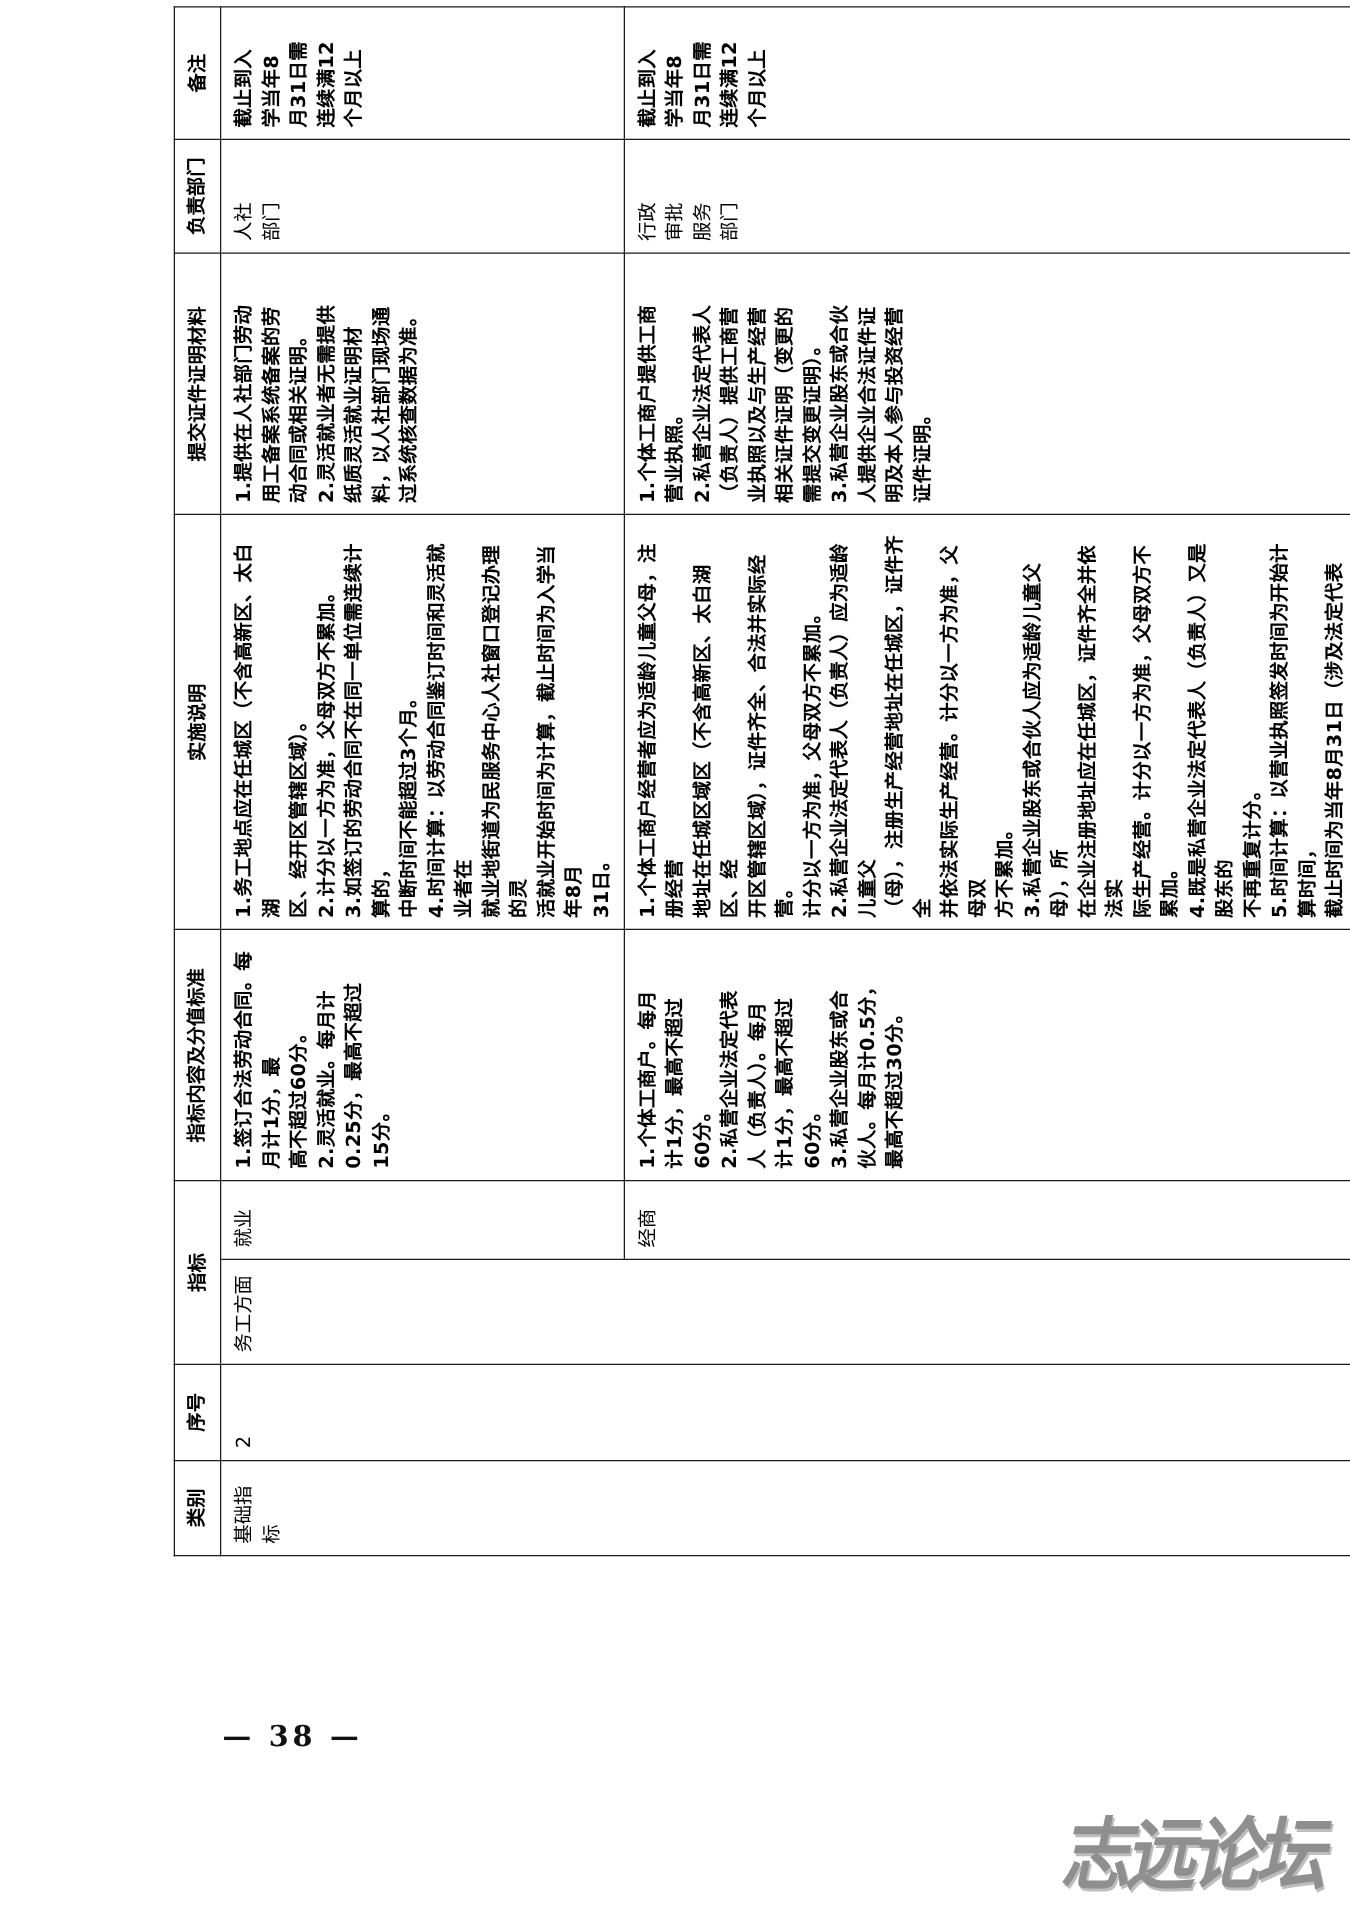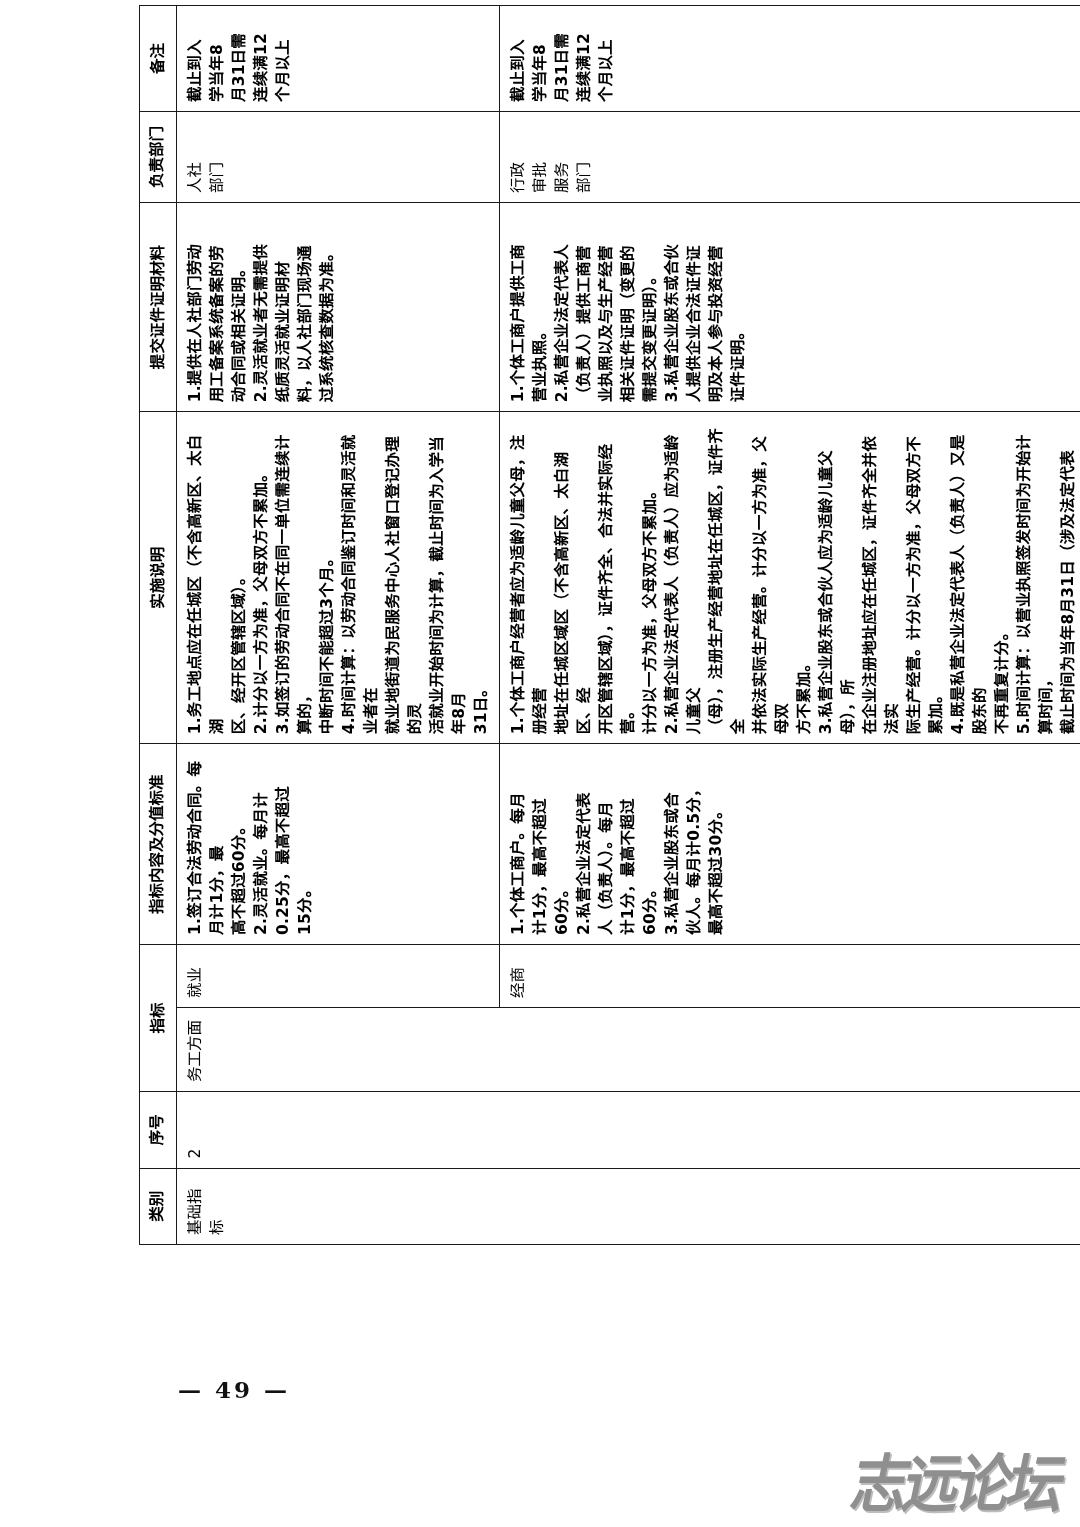--- a/index.html
+++ b/index.html
@@ -243,17 +243,17 @@
                   <p>个月以上</p>
                 </div>
             </td>
           </tr>
         </tbody>
       </table>
 
     </div>
   </div>
 
-  <div class="page-no">— 49 —</div>
+  <div class="page-no">— 38 —</div>
 
   <div class="watermark">志远论坛</div>
 
 </div>
 
 </body></html>

